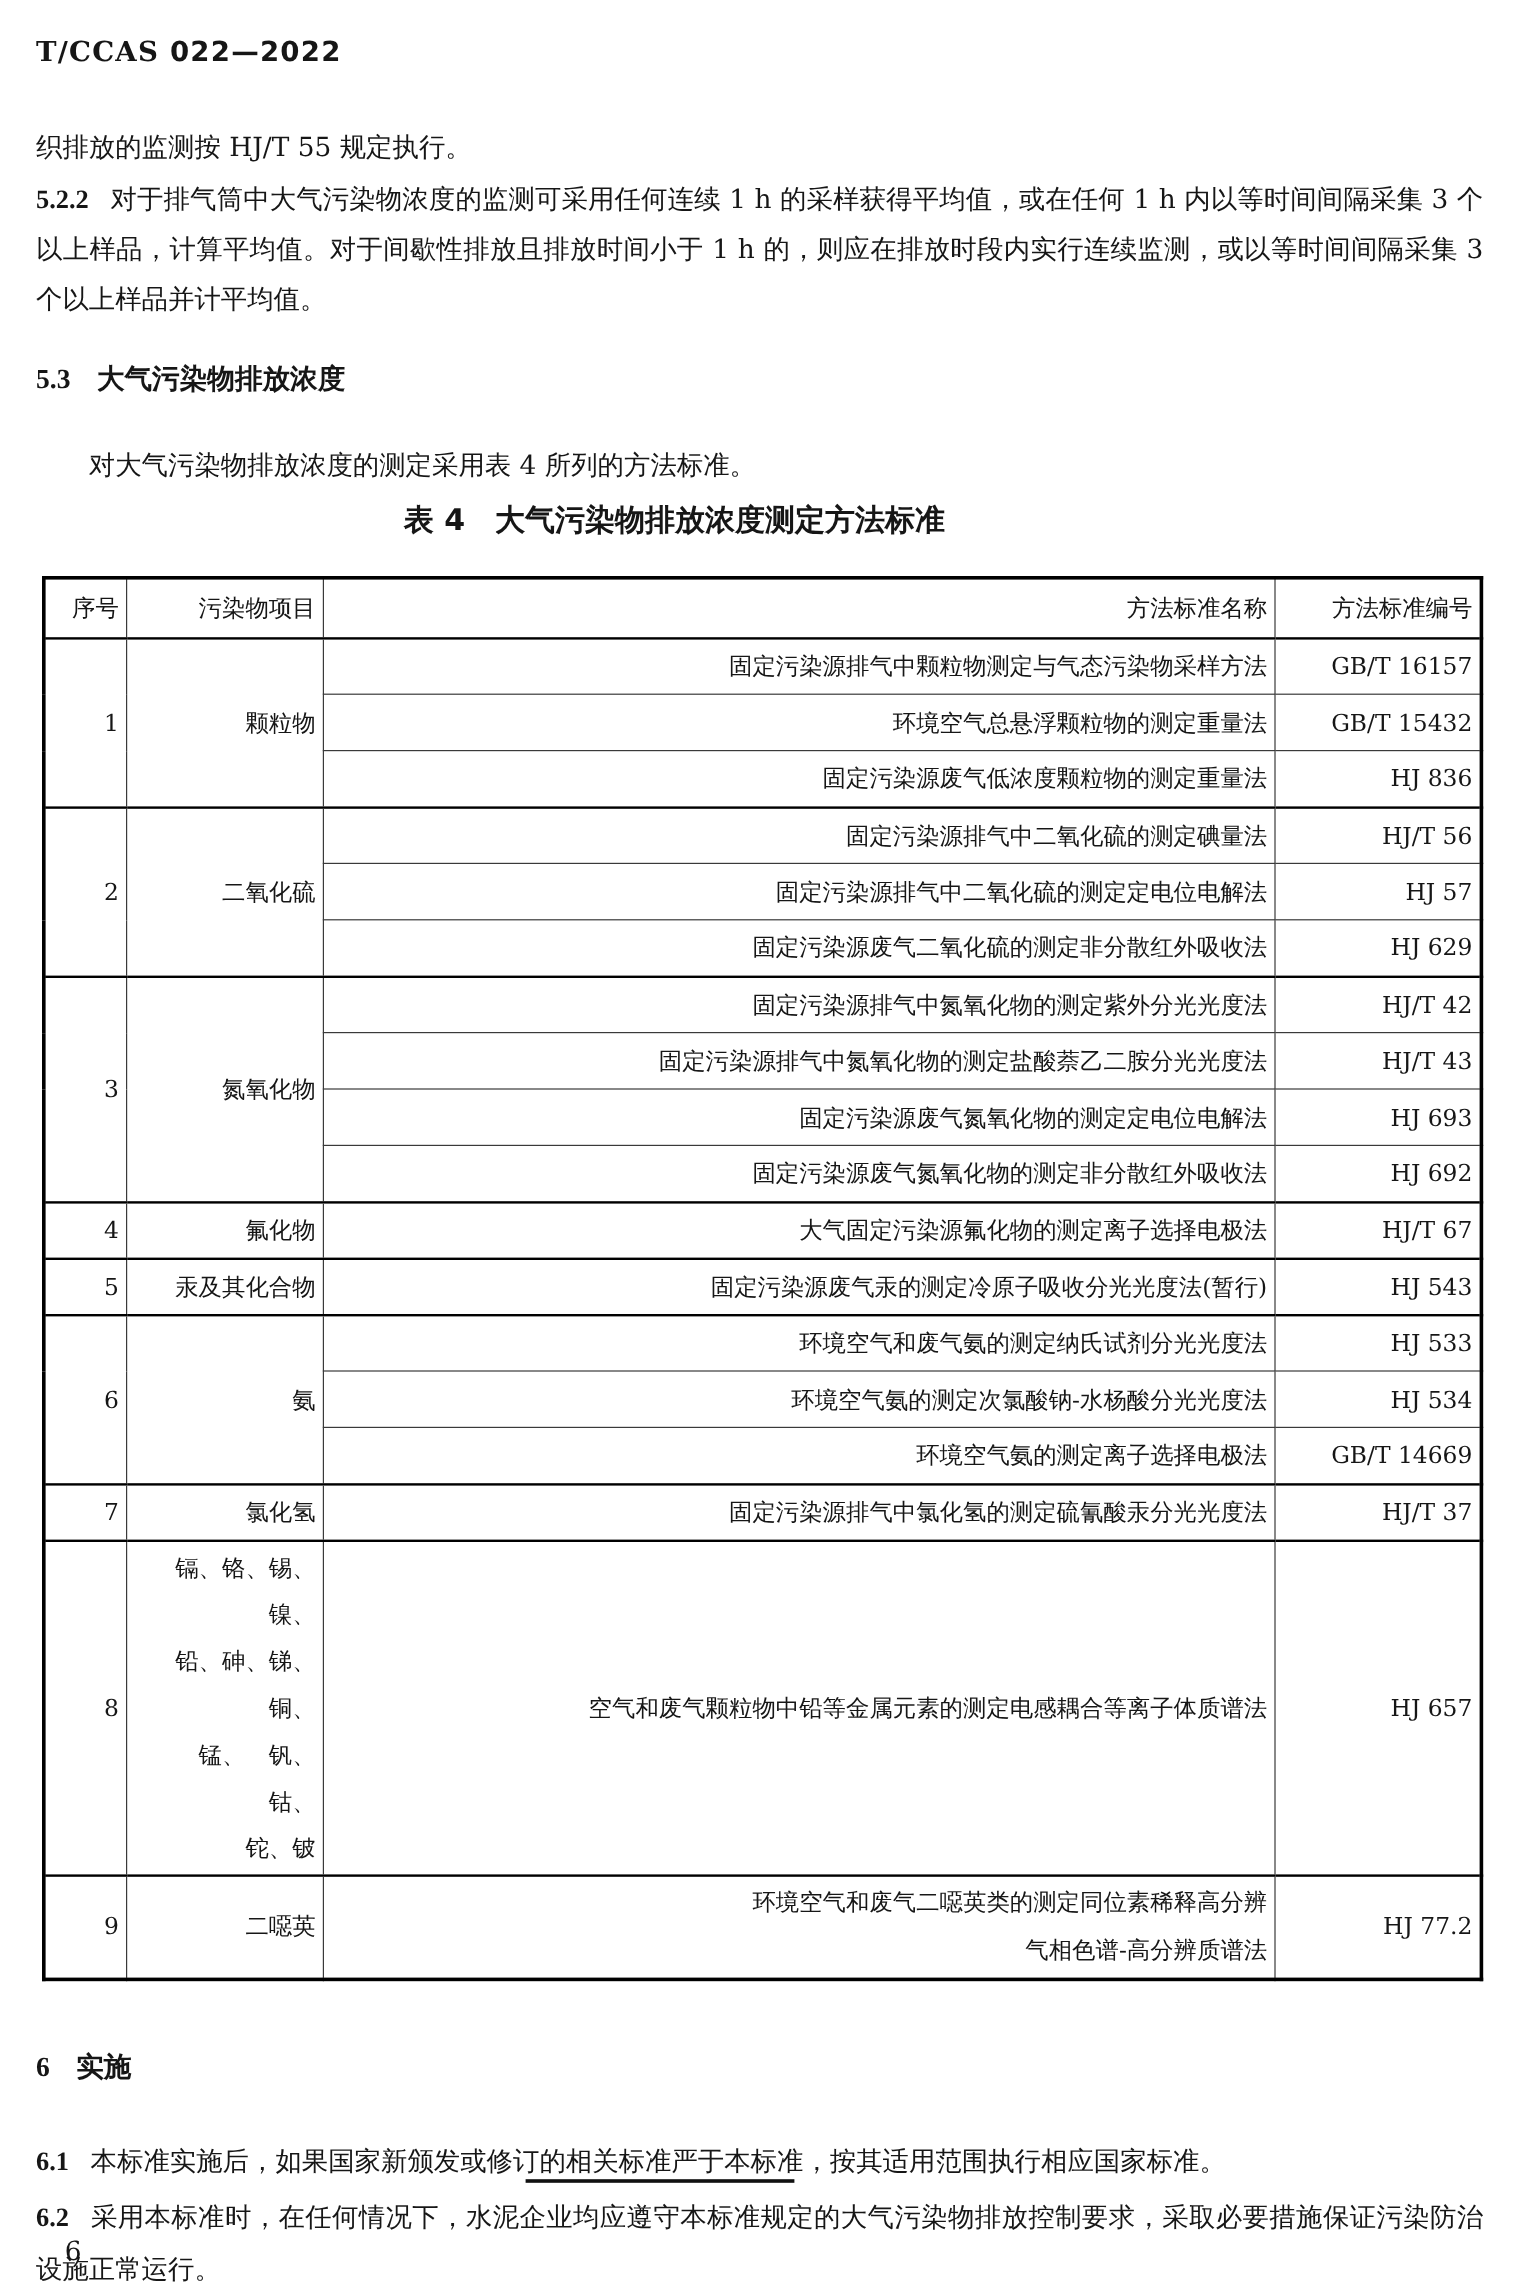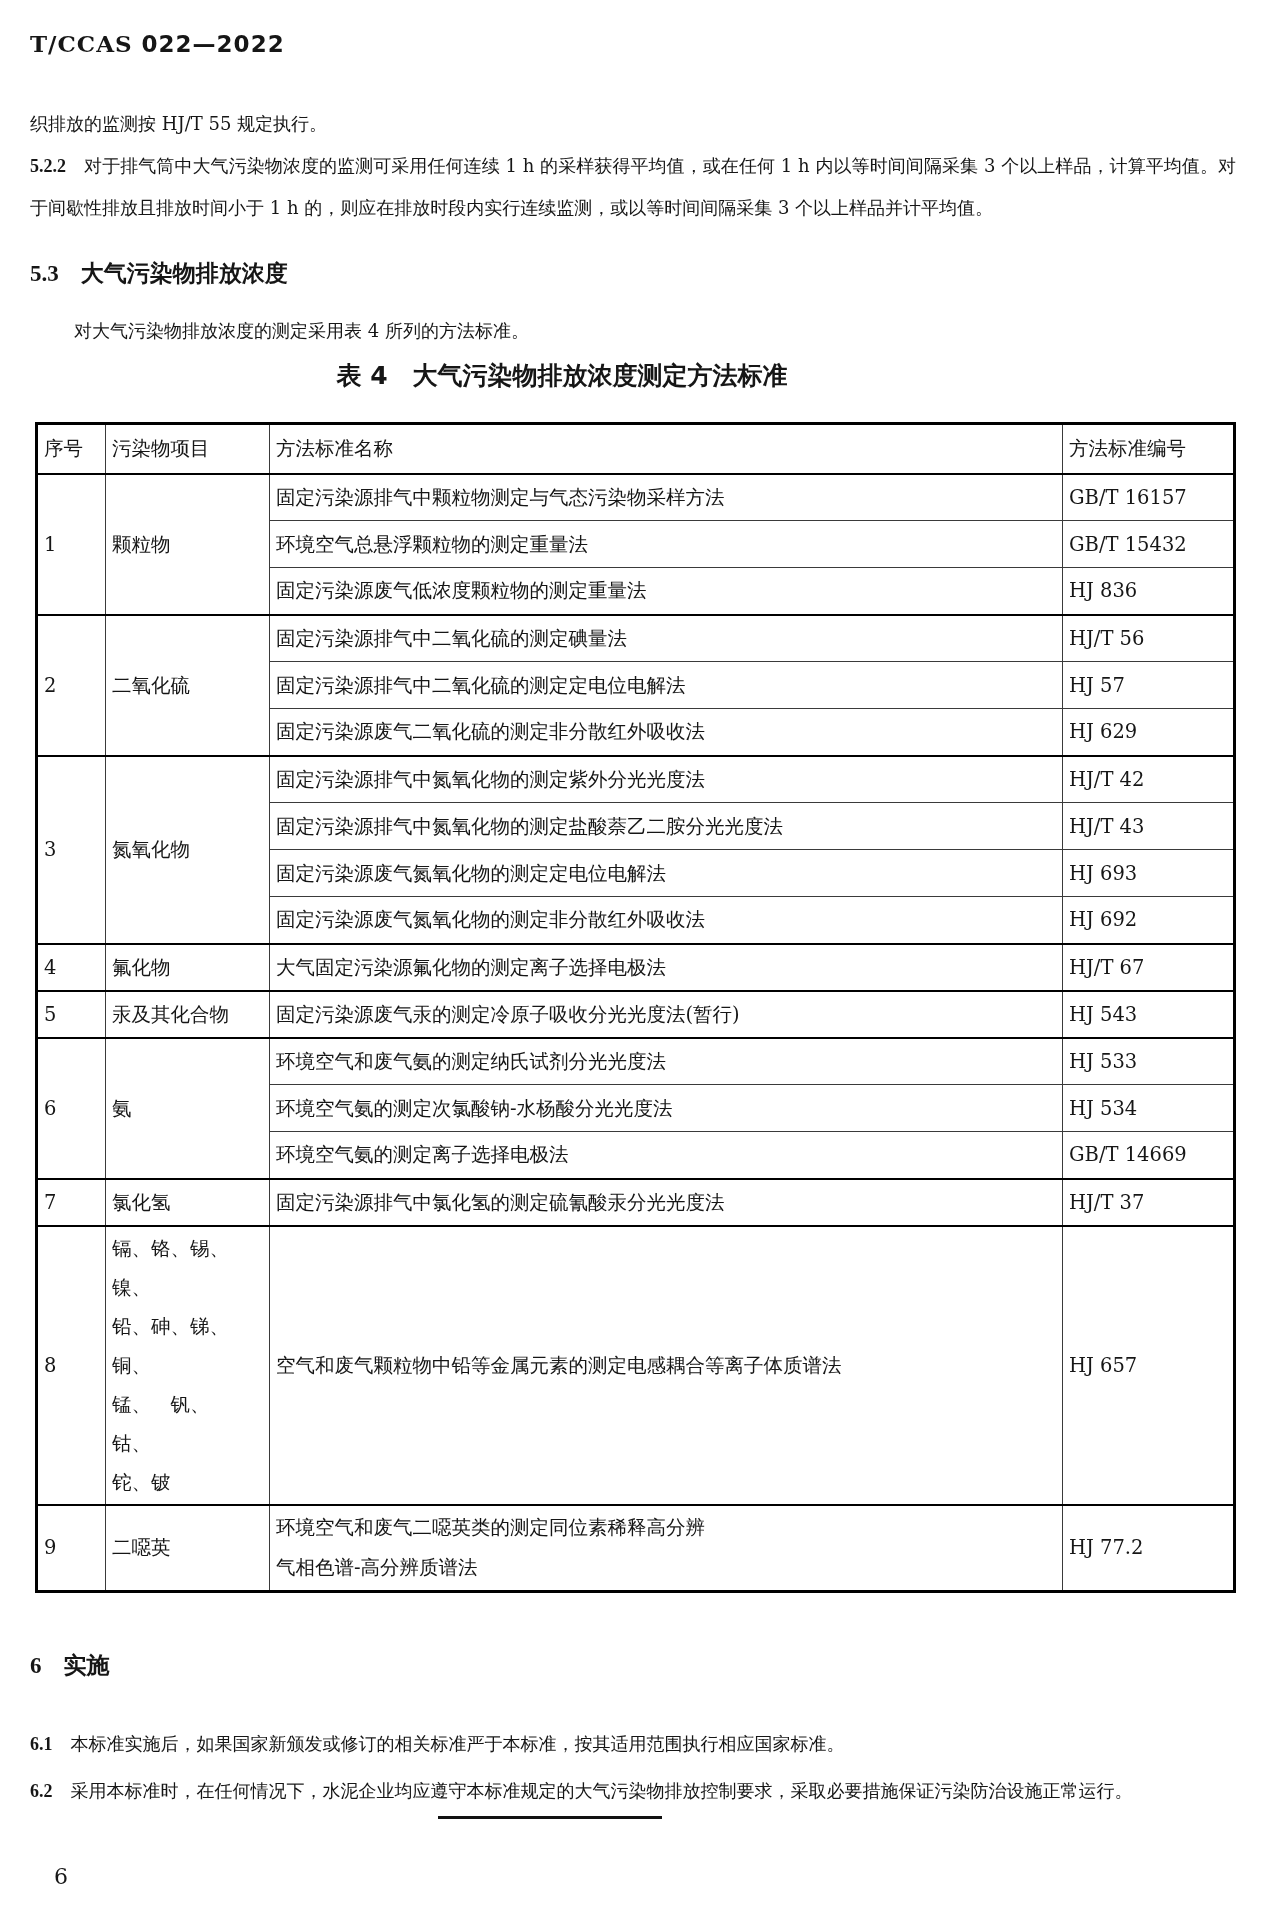--- a/index.html
+++ b/index.html
@@ -15,39 +15,39 @@
   .doc-header {
     margin: 30px 46px 0 30px;
     font-size: 23px;
     font-weight: bold;
     letter-spacing: 1px;
   }
   .doc-header .code-prefix { font-family: "DejaVu Serif", "Liberation Serif", serif; }
   .doc-header .code-number { font-family: "DejaVu Sans", "Liberation Sans", sans-serif; font-weight: 600; }
   p.body-para {
     margin: 0 44px 0 30px;
-    font-size: 18px;
+    font-size: 22px;
     line-height: 42px;
     text-align: justify;
   }
   p.cont { margin-top: 46px; }
   .sec-num {
     font-family: Liberation Serif, serif;
     font-weight: bold;
     margin-right: 18px;
   }
   h3.sec-heading {
     margin: 28px 44px 0 30px;
     font-family: "DejaVu Sans", "Liberation Sans", sans-serif;
     font-size: 23px;
     font-weight: bold;
     line-height: 32px;
   }
   h3.sec-heading .sec-num { margin-right: 22px; text-align: center; }
-  p.indent { margin-top: 20px; text-indent: 44px; }
+  p.indent { margin-top: 36px; text-indent: 44px; }
   .table-title {
     margin-top: 8px;
     width: 1124px;
     text-align: center;
     font-family: "DejaVu Sans", "Liberation Sans", sans-serif;
     font-size: 25px;
     font-weight: bold;
     line-height: 32px;
   }
   table.methods {
@@ -57,21 +57,21 @@
     table-layout: fixed;
     border: 3px solid #000;
     font-size: 19.5px;
   }
   table.methods col.c-no { width: 69px; }
   table.methods col.c-pollutant { width: 164px; }
   table.methods col.c-name { width: 793px; }
   table.methods col.c-code { width: 172px; }
   table.methods th, table.methods td {
     border: 1px solid #3a3a3a;
-    text-align: left;
+    text-align: right;
     vertical-align: middle;
     padding: 2px 6px;
     font-weight: normal;
   }
   table.methods thead tr { height: 50px; }
   table.methods thead th { border-bottom: 2px solid #000; }
   table.methods tbody tr { height: 47px; }
   table.methods tr.group-start td { border-top: 2px solid #000; }
   td.multiline { white-space: pre-line; line-height: 40px; }
   td.pollutant-multi {

